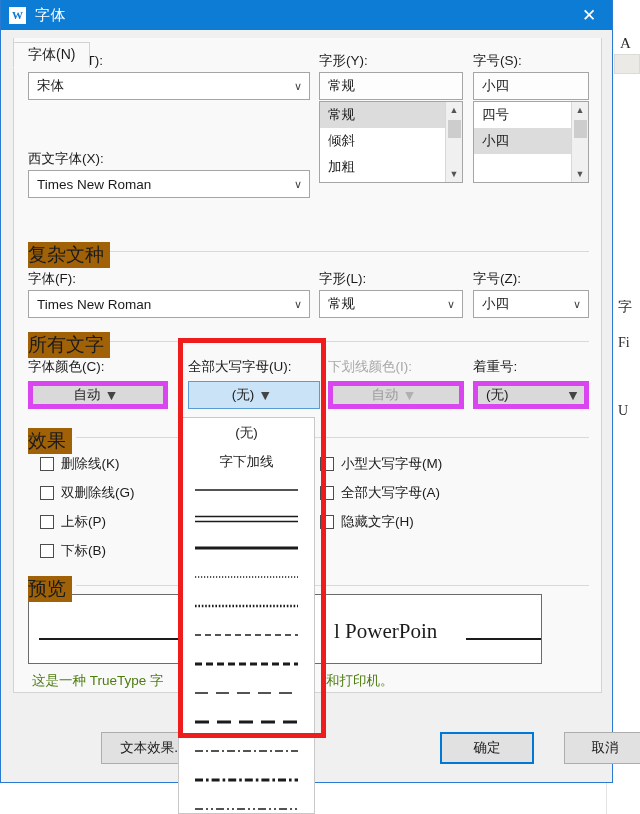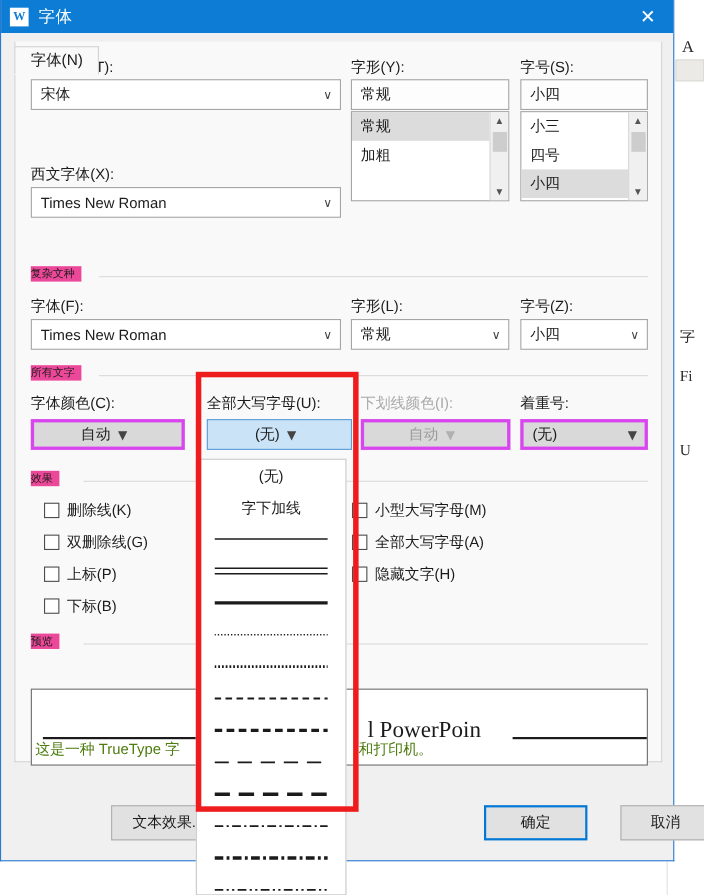--- a/index.html
+++ b/index.html
@@ -132,38 +132,38 @@
   }
   .lb-arrow { font-size: 9px; color: #555; height: 16px; line-height: 16px; }
   .lb-thumb { width: 13px; height: 18px; background: #cdcdcd; }
 
   
   .group {
     position: absolute;
   }
   .group-title {
     position: absolute; left: 0; top: 0;
-    font-size: 10px; color: #1b1b1b; background: #ec4899;
+    font-size: 19px; color: #1b1b1b; background: #a16207;
     padding-right: 6px; z-index: 2;
   }
   .group-line {
     position: absolute; top: 9px; height: 1px; background: #d9d9d9;
   }
 
   
   .cb-row { position: absolute; display: flex; align-items: center; }
   .cb-box {
     width: 14px; height: 14px; background: #ffffff;
     border: 1px solid #4c4c4c; margin-right: 7px;
   }
   .cb-lbl { font-size: 13.5px; color: #1b1b1b; white-space: nowrap; }
 
   
   .combo.grey {
-    background: #d9d9d9; border: 3px solid #d946ef;
+    background: #d9d9d9; border: 5px solid #d946ef;
     justify-content: center;
   }
   .combo.grey .txt { flex: none; text-align: center; padding: 0; }
   .combo.grey.dim .txt { color: #9a9a9a; }
   .combo.grey.dim .chev { color: #b0b0b0; }
   .combo.highlight {
     background: #cbe3f7; border: 1px solid #5a9bd5;
     justify-content: center;
   }
   .combo.highlight .txt { flex: none; text-align: center; padding: 0; }
@@ -272,39 +272,39 @@
     <div class="fld-label" style="left:305px; top:14px;">字形(Y):</div>
     <div class="combo flat" style="left:305px; top:34px; width:144px;">
       <span class="txt">常规</span>
     </div>
     <div class="listbox" style="left:305px; top:63px; width:144px; height:82px;">
       <div class="items">
         <div class="row sel">
             <span>常规</span>
           </div>
         <div class="row">
+            <span>倾斜</span>
+          </div>
+        <div class="row">
             <span>加粗</span>
           </div>
       </div>
       <div class="lb-scroll">
         <div class="lb-arrow">▲</div>
         <div class="lb-thumb" style="margin-bottom:26px;"></div>
         <div class="lb-arrow">▼</div>
       </div>
     </div>
 
     <div class="fld-label" style="left:459px; top:14px;">字号(S):</div>
     <div class="combo flat" style="left:459px; top:34px; width:116px;">
       <span class="txt">小四</span>
     </div>
     <div class="listbox" style="left:459px; top:63px; width:116px; height:82px;">
       <div class="items">
-        <div class="row">
-            <span>小三</span>
-          </div>
         <div class="row">
             <span>四号</span>
           </div>
         <div class="row sel">
             <span>小四</span>
           </div>
       </div>
       <div class="lb-scroll">
         <div class="lb-arrow">▲</div>
         <div class="lb-thumb" style="margin-bottom:26px;"></div>
@@ -393,21 +393,21 @@
     </div>
     <div class="cb-row" style="left:306px; top:475px;">
       <span class="cb-box"></span>
       <span class="cb-lbl">隐藏文字(H)</span>
     </div>
 
     <div class="group" style="left:14px; top:538px; width:561px;">
       <div class="group-title">预览</div>
       <div class="group-line" style="left:48px; width:513px;"></div>
     </div>
-    <div id="preview-box" style="left:14px; top:588px; width:561px; height:70px;">
+    <div id="preview-box" style="left:14px; top:556px; width:514px; height:70px;">
       <div id="preview-rule-left"></div>
       <div id="preview-rule-right"></div>
       <div id="preview-text" style="left:305px; top:24px;">l  PowerPoin</div>
     </div>
 
     <div id="tt-note" style="left:18px; top:634px;">这是一种 TrueType 字</div>
     <div id="tt-note" style="left:312px; top:634px;">和打印机。</div>
 
   </div>
 

